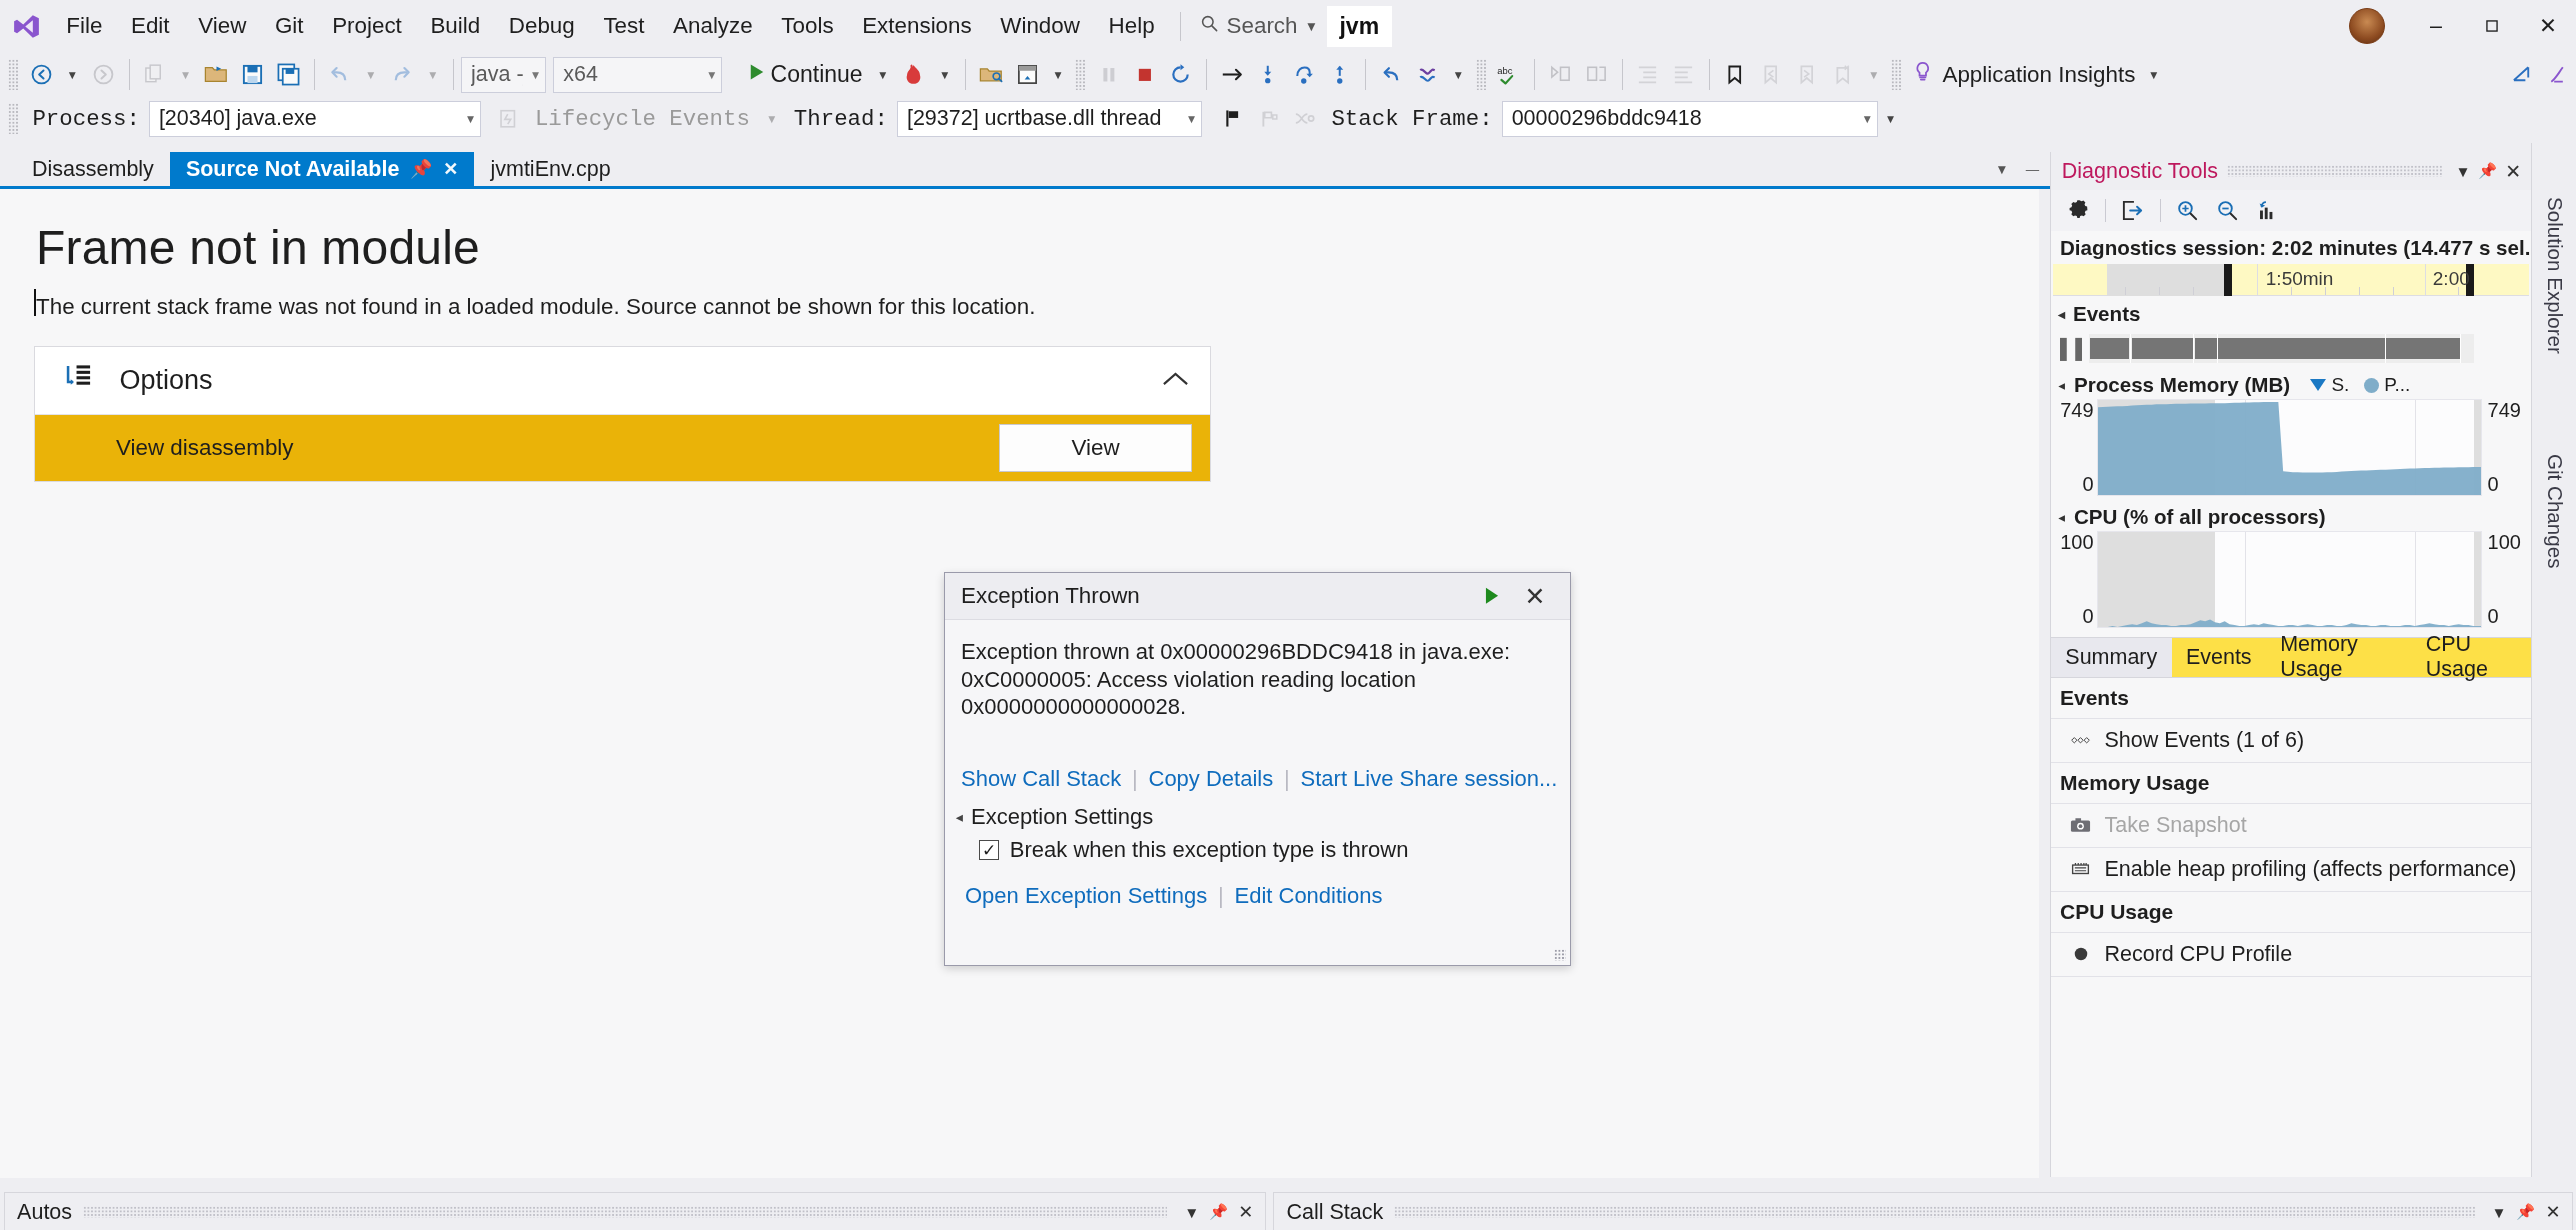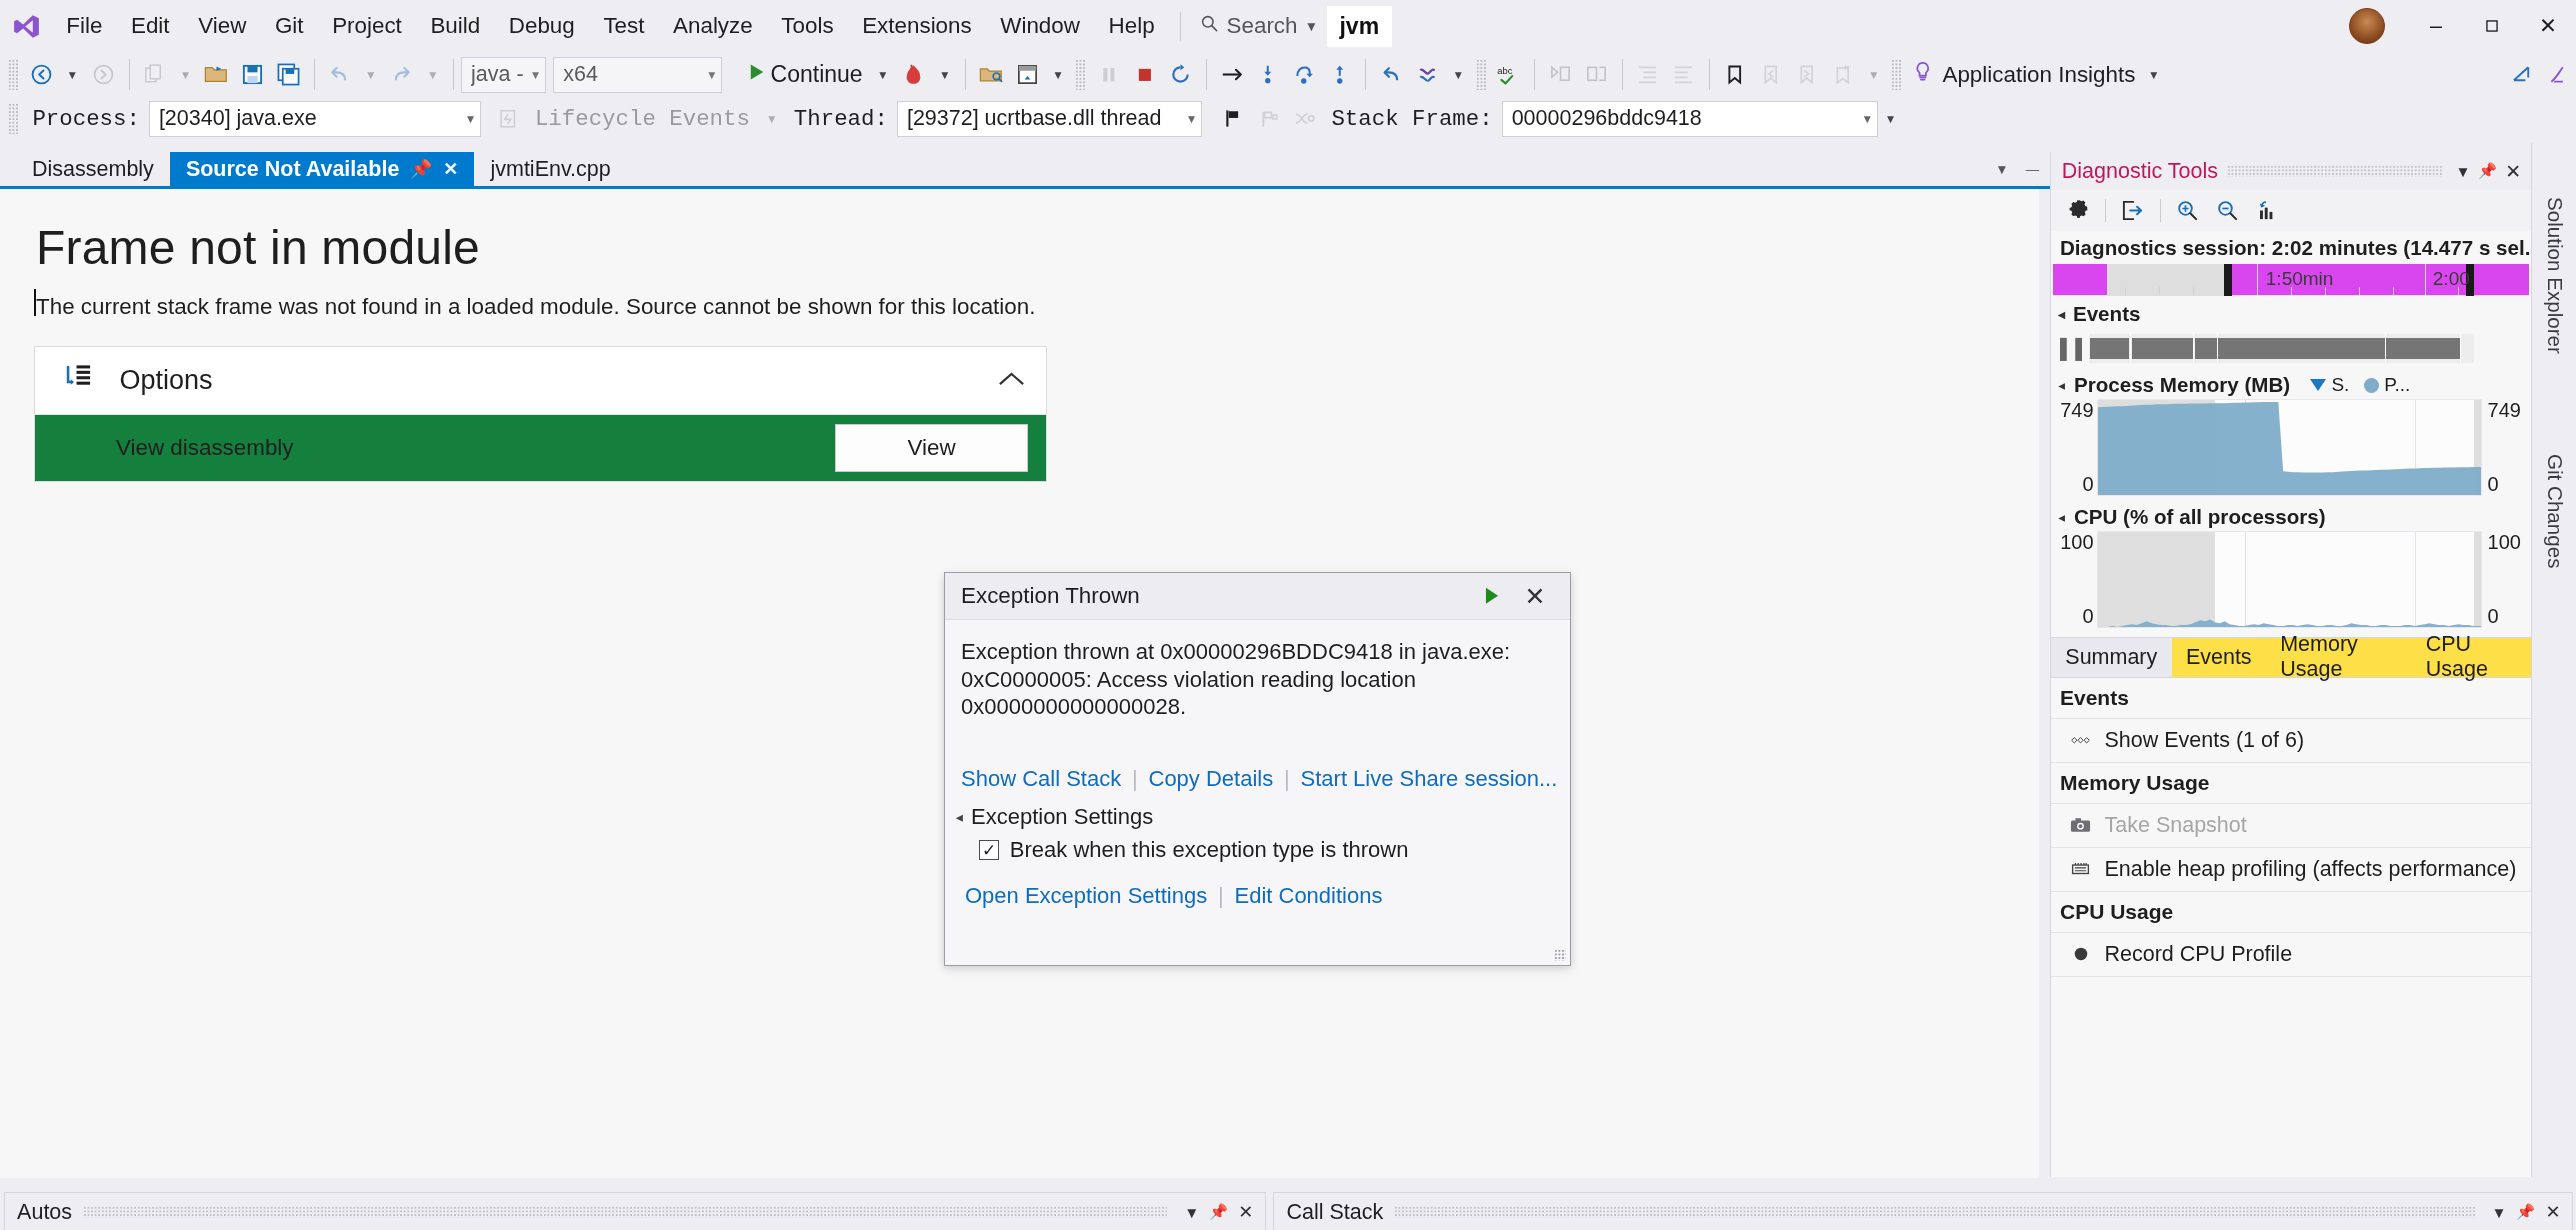--- a/index.html
+++ b/index.html
@@ -105,21 +105,21 @@
   
   #editor {
     position: absolute; left: 0; top: 189px; width: 2039px; height: 989px;
     background: #F7F7F8; overflow: hidden;
   }
   #page-title { position: absolute; left: 36px; top: 31px; font-size: 48px; font-weight: 400; color: #1E1E1E; letter-spacing: 0.2px; }
   #page-sub { position: absolute; left: 36px; top: 105px; font-size: 22.4px; color: #1E1E1E; }
   #caret-bar { position: absolute; left: 34px; top: 100px; width: 1.8px; height: 27px; background: #111; }
 
   #options-card {
-    position: absolute; left: 34px; top: 157px; width: 1013px; background: #15803d;
+    position: absolute; left: 34px; top: 157px; width: 1177px; background: #eab308;
     border: 0.9px solid #DADADF;
   }
   #options-header {
     height: 68px; display: flex; align-items: center; padding: 0 20px 0 29px;
     border-bottom: 0.9px solid #E3E3E8; background: #FFFFFF;
   }
   #options-title { font-size: 27px; color: #1E1E1E; margin-left: 25px; }
   #options-chevron { margin-left: auto; font-size: 23px; color: #444; }
   #options-body { height: 66px; display: flex; align-items: center; padding: 0 18px 0 81px; }
   #opt-row-label { font-size: 22.4px; color: #1E1E1E; }
@@ -165,21 +165,21 @@
   #diag-header { height: 38px; display: flex; align-items: center; padding: 0 5.4px 0 10.8px; background: #EEEEF2; }
   #diag-title { font-size: 21.5px; color: #be185d; white-space: nowrap; }
   #diag-dots { flex: 1; height: 12.5px; margin: 0 9px;
     background-image: radial-gradient(#C0C0C8 0.9px, transparent 0.9px); background-size: 3.6px 3.6px; }
   .dhb { width: 25px; height: 30.5px; display: flex; align-items: center; justify-content: center; font-size: 15.2px; color: #333; }
   #diag-toolbar { height: 41px; display: flex; align-items: center; gap: 3.6px; padding: 0 9px; background: #F2F2F5; }
   .dtb { width: 36px; height: 34px; display: flex; align-items: center; justify-content: center; }
   .dtsep { width: 0.9px; height: 23px; background: #CACAD2; margin: 0 5.4px; }
   #diag-session { font-size: 20.6px; font-weight: 700; color: #1E1E1E; padding: 5.4px 9px 3.6px 9px; white-space: nowrap; overflow: hidden; }
 
-  #timeline { height: 32px; position: relative; margin: 0 1.8px; border-bottom: 0.9px solid #DDDDE3; background:#d946ef;}
+  #timeline { height: 32px; position: relative; margin: 0 1.8px; border-bottom: 0.9px solid #DDDDE3; background:#fef9c3;}
   #tl-select { position: absolute; left: 54px; top: 0; width: 117px; height: 32px; background: #DEDEDE; }
   #tl-marker1 { position: absolute; left: 171px; top: 0; width: 8px; height: 32px; background: #1A1A1A; }
   #tl-marker2 { position: absolute; left: 413px; top: 0; width: 8px; height: 32px; background: #1A1A1A; }
   .tl-lbl { position: absolute; top: 3.6px; font-size: 19px; color: #3A3A3A; }
   .tl-grid { position: absolute; top: 0; width: 0.9px; height: 32px; background: #DDDDE3; }
   .tl-tick { position: absolute; bottom: 0; width: 0.9px; height: 8px; background: #CFCFD6; }
 
   .diag-sec-hd { display: flex; align-items: center; gap: 8px; padding: 6.3px 0 3.6px 7.2px; font-size: 20.6px; font-weight: 700; color: #1E1E1E; }
   .tri { font-size: 13.4px; color: #333; }
 

